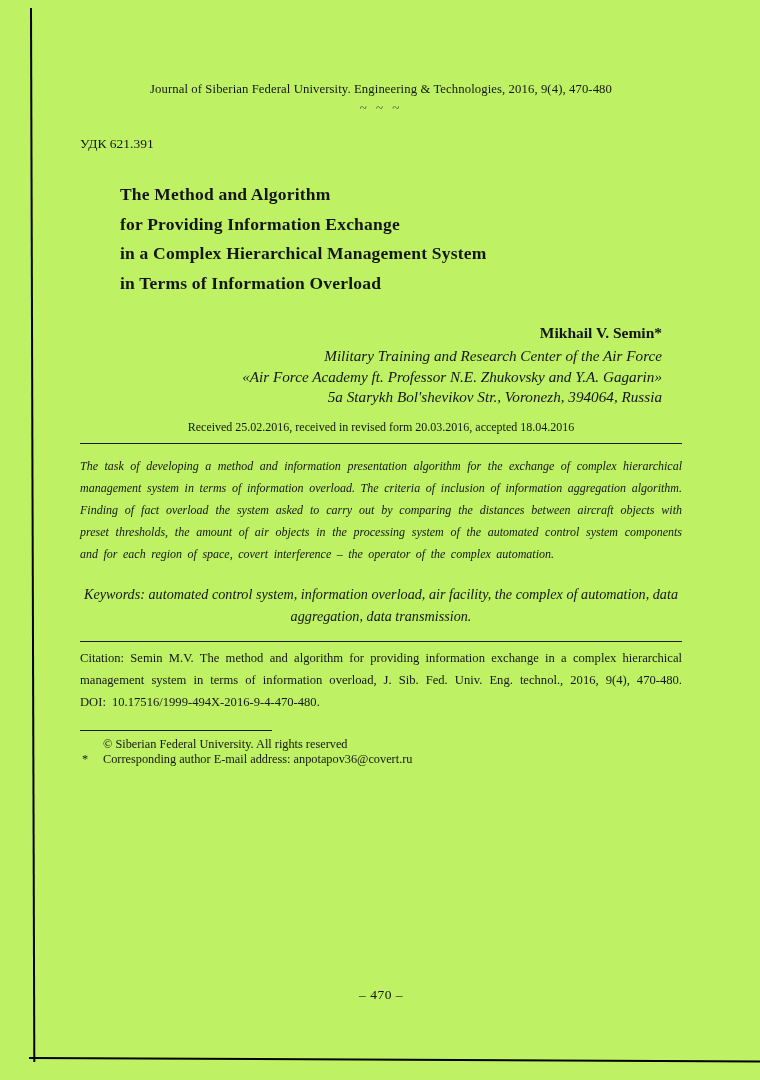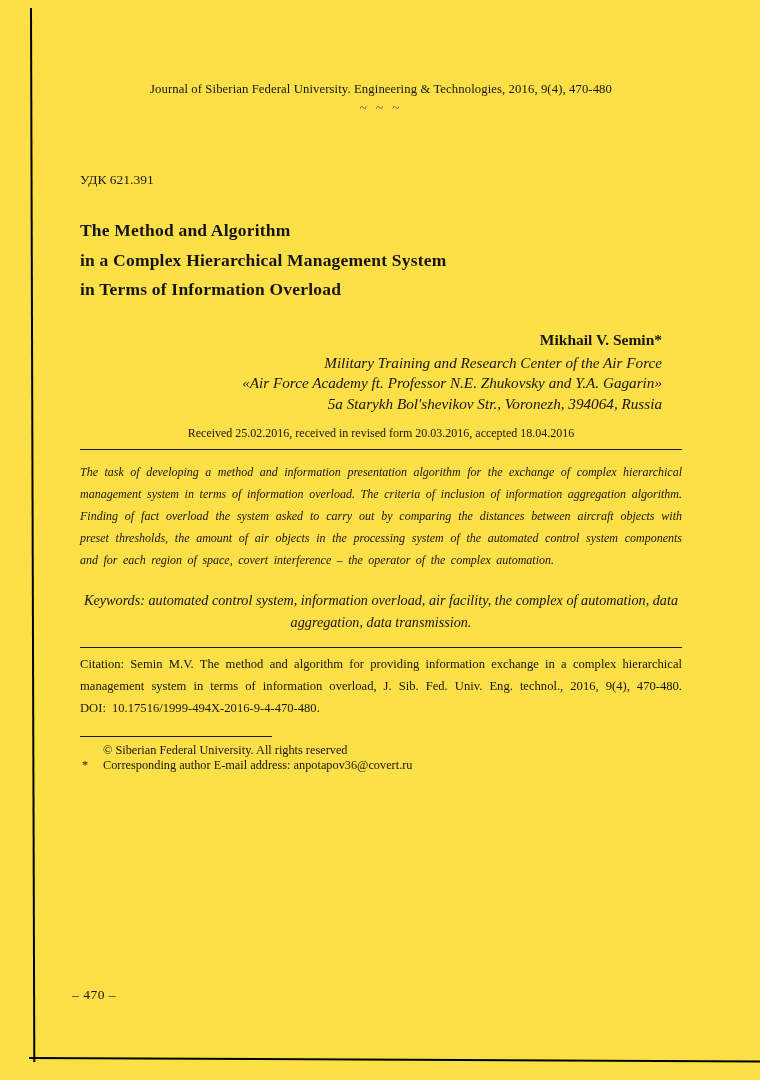--- a/index.html
+++ b/index.html
@@ -5,21 +5,21 @@
   * { margin: 0; padding: 0; box-sizing: border-box; }
   html, body { background: #ffffff; }
   body {
     font-family: "Liberation Serif", "DejaVu Serif", serif;
     color: #151515;
   }
   .page {
     position: relative;
     width: 760px;
     height: 1080px;
-    background: #fde047;
+    background: #bef264;
     overflow: hidden;
     font-family: Liberation Serif, serif;
   }
   
   .edge-left {
     position: absolute;
     left: 30px; top: 8px;
     width: 2px; height: 1054px;
     background: #000;
     transform: rotate(-0.18deg);
@@ -46,29 +46,30 @@
     white-space: nowrap;
   }
   .ornament {
     margin-top: 3px;
     text-align: center;
     font-size: 13px;
     letter-spacing: 3px;
     color: #444;
   }
   .udc {
-    margin-top: 56px;
+    margin-top: 20px;
     font-size: 13.5px;
   }
   .title {
     margin-top: 28px;
     font-size: 17.5px;
     font-weight: bold;
     line-height: 29.5px;
     letter-spacing: 0.2px;
+    margin-left: 40px;
   }
   .author-block {
     margin-top: 26px;
     text-align: right;
     padding-right: 20px;
   }
   .author-name {
     font-size: 15.5px;
     font-weight: bold;
     margin-bottom: 4px;
@@ -123,23 +124,23 @@
     font-size: 12.3px;
     line-height: 15px;
   }
   .footnote-line.first { margin-top: 6px; }
   .fn-marker {
     position: absolute;
     left: 2px; top: 0;
   }
   .page-number {
     position: absolute;
-    left: 72px; top: 987px;
+    left: 80px; top: 987px;
     width: 602px;
-    text-align: left;
+    text-align: center;
     font-size: 13.5px;
     letter-spacing: 0.5px;
   }
 </style>
 </head>
 <body>
 
 <div class="page">
 
   <div class="edge-left"></div>
@@ -148,20 +149,21 @@
   <div class="content">
 
     <div class="journal-header">Journal of Siberian Federal University. Engineering &amp; Technologies, 2016, 9(4), 470-480</div>
 
     <div class="ornament">~ ~ ~</div>
 
     <div class="udc">УДК 621.391</div>
 
     <h1 class="title">
       <div>The Method and Algorithm</div>
+      <div>for Providing Information Exchange</div>
       <div>in a Complex Hierarchical Management System</div>
       <div>in Terms of Information Overload</div>
     </h1>
 
     <div class="author-block">
       <div class="author-name">Mikhail V. Semin*</div>
       <div class="affiliation-line">Military Training and Research Center of the Air Force</div>
       <div class="affiliation-line">«Air Force Academy ft. Professor N.E. Zhukovsky and Y.A. Gagarin»</div>
       <div class="affiliation-line">5a Starykh Bol'shevikov Str., Voronezh, 394064, Russia</div>
     </div>

